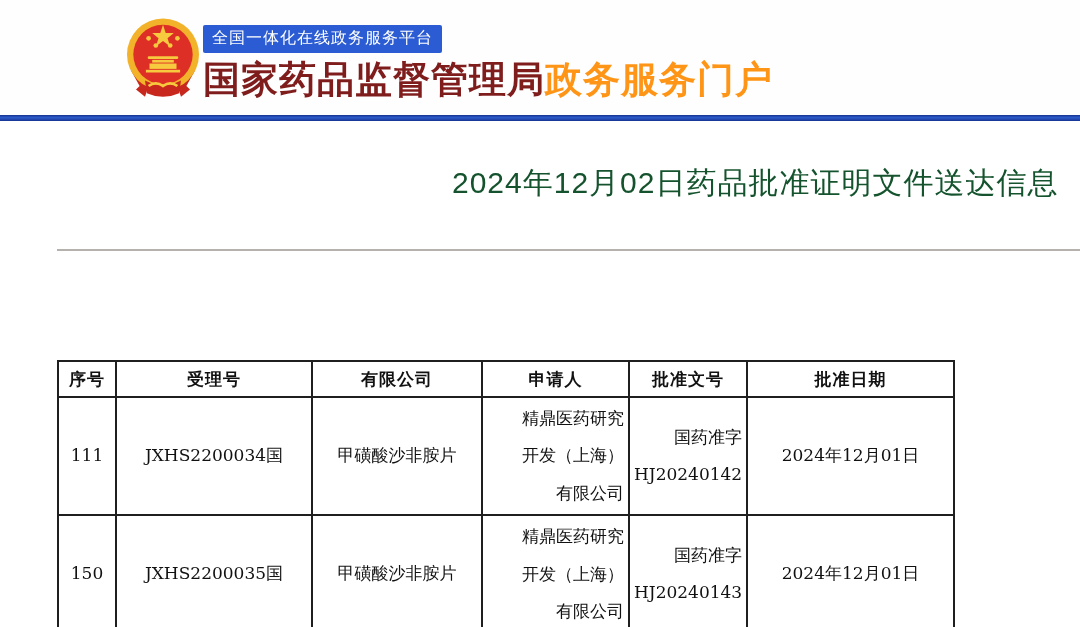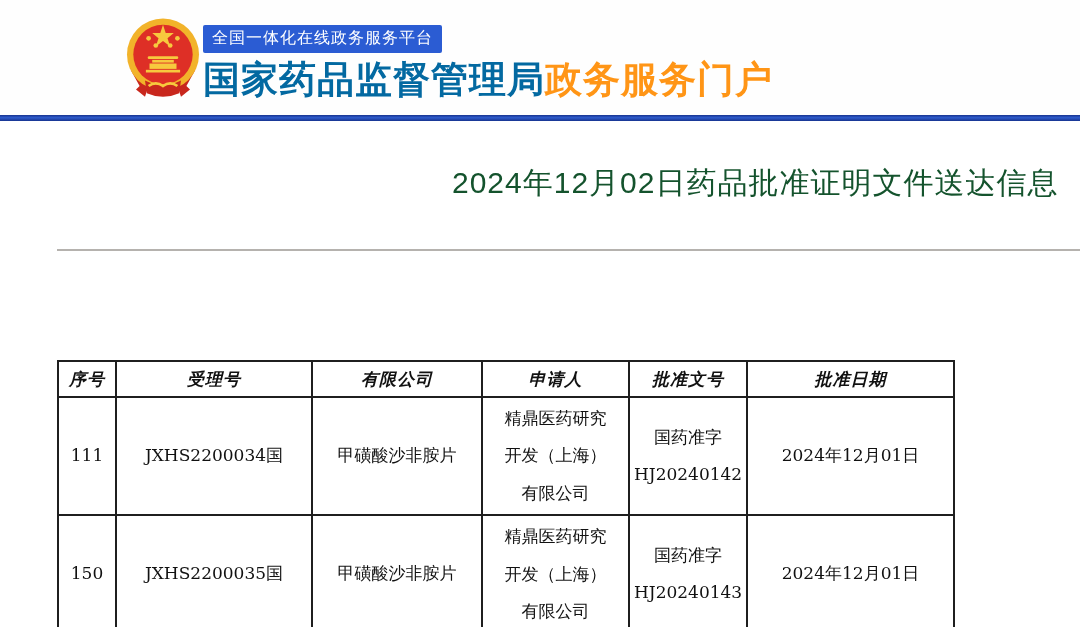--- a/index.html
+++ b/index.html
@@ -14,21 +14,21 @@
   
   .site-header { position:absolute; left:0; top:0; width:1080px; height:115px; background:#fefefe;padding-left:12px; }
   .emblem { position:absolute; left:118px; top:13px; width:90px; height:92px; }
   .header-text { position:absolute; left:203px; top:25px; }
   .platform-badge {
     display:inline-block; background:#2b5cd3; color:#ffffff;
     font-size:16px; line-height:1.3; padding:3px 9px 4px 9px;
     border-radius:2px; letter-spacing:1px;
   }
   .site-title-row { margin-top:2px; font-weight:700; font-size:37px; letter-spacing:1px; white-space:nowrap; }
-  .site-name { color:#0369a1; }
+  .site-name { color:#7f1d1d; }
   .portal-name { color:#ff9516;margin-top:8px; }
   .blue-bar {
     position:absolute; left:0; top:115px; width:1080px; height:6px;
     background:linear-gradient(180deg,#16338f 0%, #2e5bcb 45%, #16338f 100%);
   }
 
   
   .page-title {
     position:absolute; left:452px; top:163px;
     font-size:30px; font-weight:500; color:#14532d; letter-spacing:1px; white-space:nowrap;
@@ -45,24 +45,24 @@
   
   table.approval-table {
     position:absolute; left:57px; top:360px; width:896px;
     border-collapse:collapse; table-layout:fixed;
     font-family:"DejaVu Serif","Liberation Serif",serif;
   }
   .approval-table th, .approval-table td {
     border:2px solid #1f1f1f; text-align:center; vertical-align:middle;
     font-size:17px; color:#111111; padding:2px 4px;
   }
-  .approval-table th { height:36px; font-weight:700; letter-spacing:1px;font-style:italic; }
+  .approval-table th { height:36px; font-weight:700; letter-spacing:1px; }
   .approval-table tr.data-row { height:112px; }
   .approval-table td { line-height:2.1; }
-  .cell-line { line-height:2.2; }
+  .cell-line { line-height:2.2;text-align:right; }
 </style>
 </head>
 <body>
 
 <div class="screen">
 
   <div class="site-header">
 
     <svg class="emblem" viewBox="0 0 100 100" aria-hidden="true">
 

